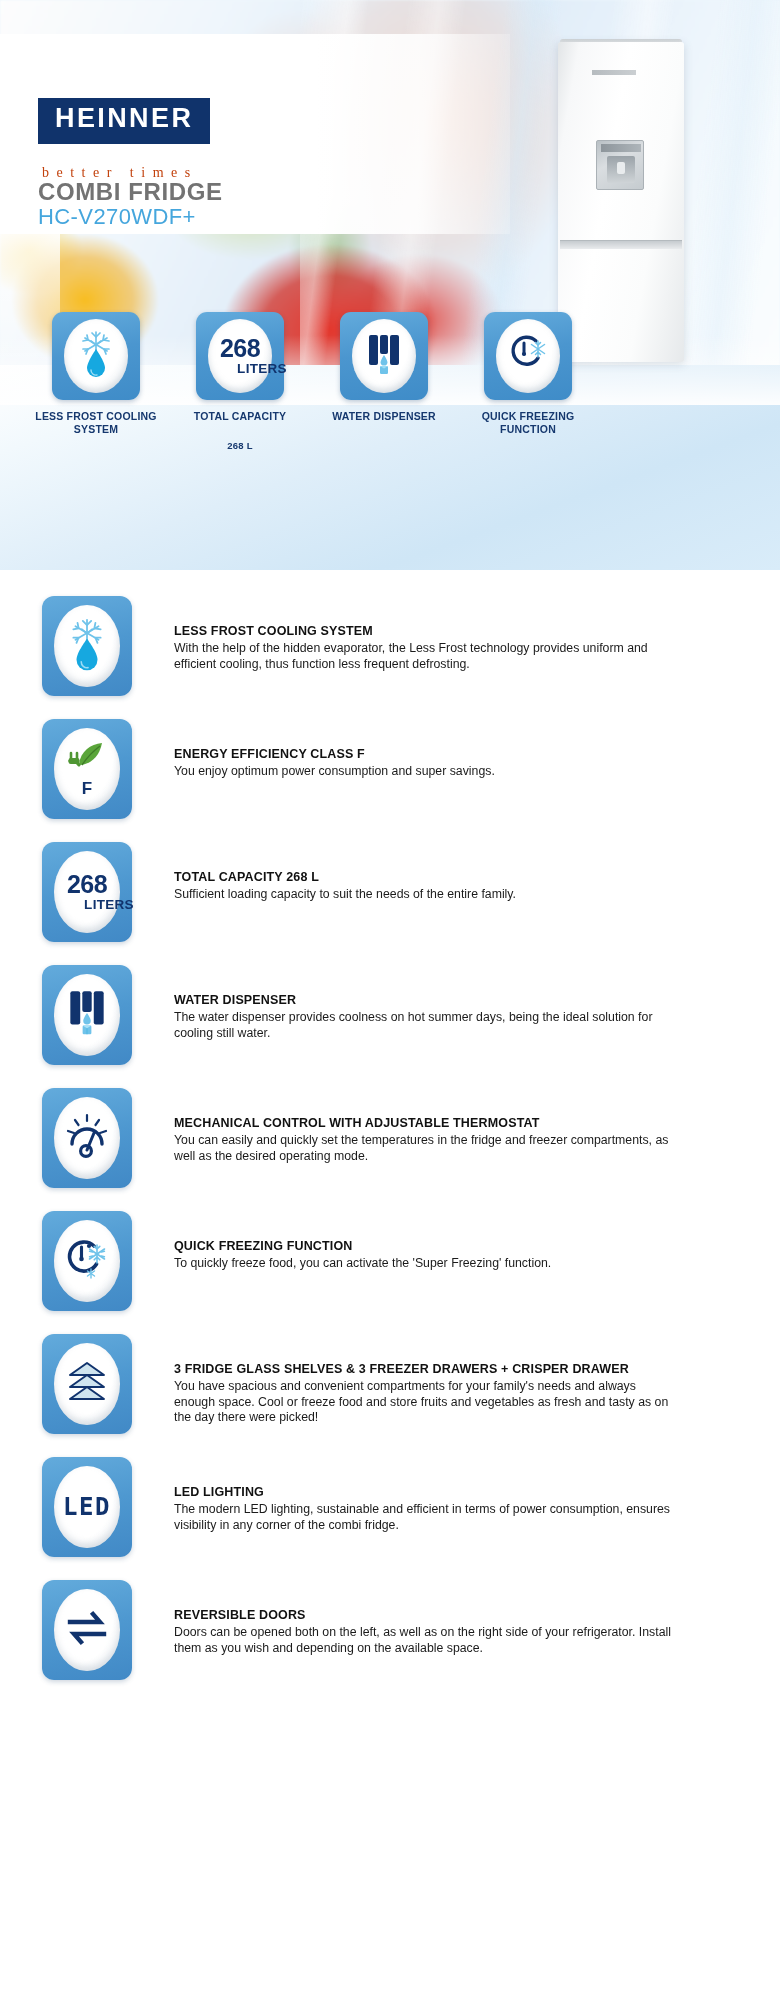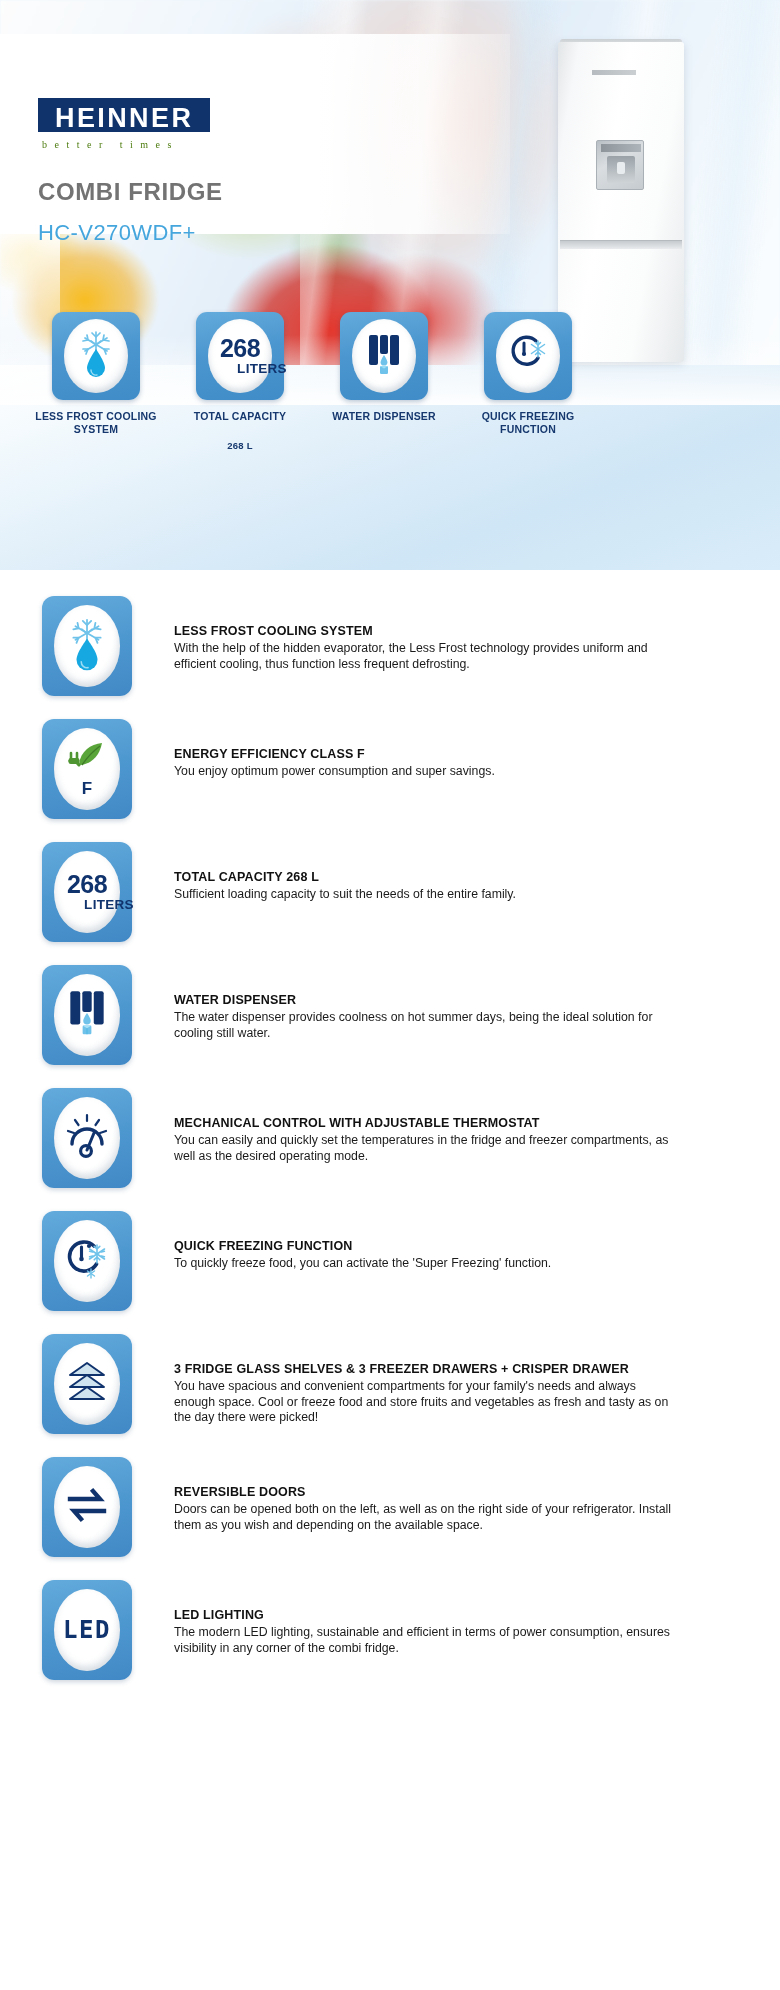--- a/index.html
+++ b/index.html
@@ -73,48 +73,48 @@
   }
   .hero-lower:before{
     content:""; position:absolute; left:0; top:-30px; width:780px; height:70px;
     background: linear-gradient(180deg, rgba(255,255,255,0), rgba(255,255,255,.95));
   }
 
   .logo-block { position: absolute; left: 38px; top: 98px; }
   .logo-badge {
     display: inline-block;
     background: #10336b;
-    padding: 7px 17px 0 17px;
+    padding: 7px 17px 12px 17px;
   }
   .logo-word {
     color: #ffffff;
     font-size: 27px;
     font-weight: bold;
     letter-spacing: 2.4px;
     line-height: 1;
     font-family: "Liberation Sans", sans-serif;
   }
   .logo-tagline {
-    color: #4d7c0f;
-    font-size: 10px;
+    color: #c2410c;
+    font-size: 14px;
     letter-spacing: 7.5px;
-    margin-top: 7px;
+    margin-top: 21px;
     margin-left: 4px;
     font-family: "Liberation Serif", serif;
   }
 
   .hero-title {
     position: absolute; left: 38px; top: 178px;
     color: #737373;
     font-size: 24px;
     font-weight: bold;
     letter-spacing: .6px;
   }
   .hero-model {
-    position: absolute; left: 38px; top: 220px;
+    position: absolute; left: 38px; top: 204px;
     color: #45a6dd;
     font-size: 22px;
     font-weight: normal;
     letter-spacing: .4px;
   }
 
   
   .fridge {
     position: absolute; left: 558px; top: 42px;
     width: 126px; height: 320px;
@@ -522,40 +522,40 @@
       </div>
       <div class="feature-text">
         <div class="feature-title">3 FRIDGE GLASS SHELVES &amp; 3 FREEZER DRAWERS + CRISPER DRAWER</div>
         <div class="feature-desc">You have spacious and convenient compartments for your family's needs and always enough space. Cool or freeze food and store fruits and vegetables as fresh and tasty as on the day there were picked!</div>
       </div>
     </div>
 
     <div class="feature">
       <div class="feature-icon">
         <div class="feature-oval">
+          <span class="led-text">LED</span>
+        </div>
+      </div>
+      <div class="feature-text">
+        <div class="feature-title">LED LIGHTING</div>
+        <div class="feature-desc">The modern LED lighting, sustainable and efficient in terms of power consumption, ensures visibility in any corner of the combi fridge.</div>
+      </div>
+    </div>
+
+    <div class="feature">
+      <div class="feature-icon">
+        <div class="feature-oval">
           <span>
             <svg width="46" height="40" viewBox="0 0 46 40">
               <path d="M6 14 L36 14 L29 6" stroke="#11336d" stroke-width="4.4" fill="none" stroke-linecap="square" stroke-linejoin="miter"></path>
               <path d="M40 26 L10 26 L17 34" stroke="#11336d" stroke-width="4.4" fill="none" stroke-linecap="square" stroke-linejoin="miter"></path>
             </svg>
           </span>
         </div>
       </div>
       <div class="feature-text">
         <div class="feature-title">REVERSIBLE DOORS</div>
         <div class="feature-desc">Doors can be opened both on the left, as well as on the right side of your refrigerator. Install them as you wish and depending on the available space.</div>
       </div>
     </div>
 
-    <div class="feature">
-      <div class="feature-icon">
-        <div class="feature-oval">
-          <span class="led-text">LED</span>
-        </div>
-      </div>
-      <div class="feature-text">
-        <div class="feature-title">LED LIGHTING</div>
-        <div class="feature-desc">The modern LED lighting, sustainable and efficient in terms of power consumption, ensures visibility in any corner of the combi fridge.</div>
-      </div>
-    </div>
-
   </div>
 </div>
 
 </body></html>

